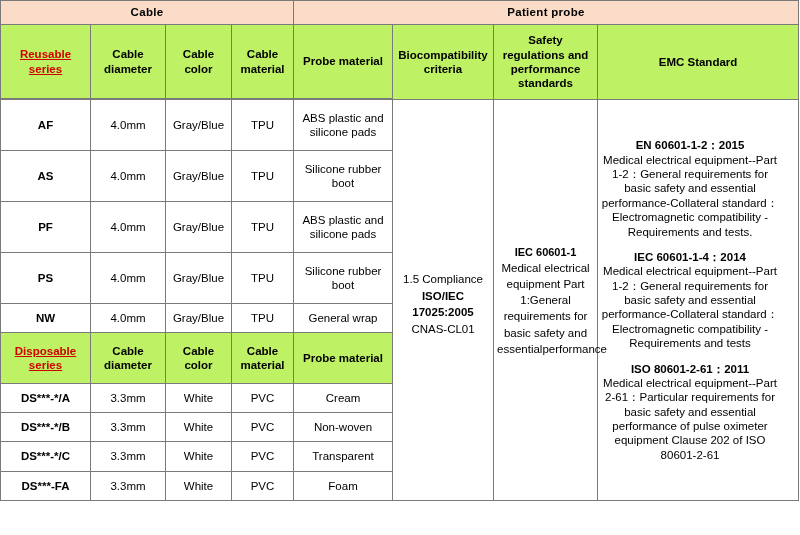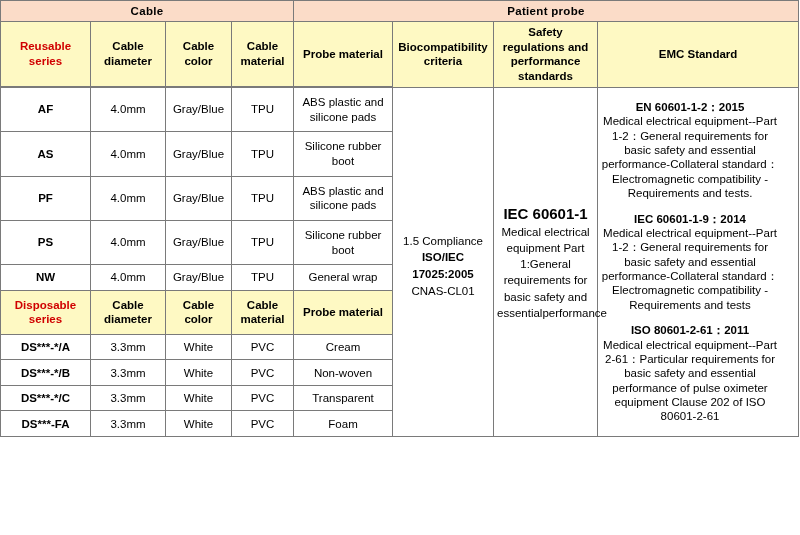--- a/index.html
+++ b/index.html
@@ -9,46 +9,47 @@
   }
   body {
     font-family: "Liberation Sans", sans-serif;
     width: 800px;
     height: 535px;
     overflow: hidden;
   }
   table.spec {
     border-collapse: collapse;
     width: 798px;
-    height: 437px;
+    height: 501px;
     table-layout: fixed;
     border: 1px solid #7a7a7a;
   }
   table.spec td {
     border: 1px solid #7a7a7a;
     text-align: center;
     vertical-align: middle;
     font-size: 11.5px;
     color: #000;
     padding: 2px 3px;
     line-height: 1.25;
   }
   .grp-head {
     background: #fbdcc8;
     font-size: 20px;
     font-weight: bold;
     letter-spacing: .3px;
   }
   .sub-head {
-    background: #fef9c3;
+    background: #bef264;
     font-weight: bold;
     font-size: 12px;
   }
   .sub-head.red {
     color: #d00000;
+    text-decoration: underline;
   }
   .cell-bold {
     font-weight: bold;
     font-size: 12.5px;
   }
   .cell-bold-red {
     font-weight: bold;
     font-size: 12.5px;
     color: #d00000;
     margin-left: 44px;
@@ -78,21 +79,21 @@
     margin-top: 8px;
   }
   .bio-inner .b {
     font-weight: bold;
   }
   .safety-inner {
     line-height: 1.4;
   }
   .safety-inner .b {
     font-weight: bold;
-    font-size: 15px;
+    font-size: 11px;
   }
 </style>
 </head>
 <body>
 
 <table class="spec">
   <colgroup>
     <col style="width:90px">
     <col style="width:75px">
     <col style="width:66px">
@@ -147,21 +148,21 @@
           <span>Medical electrical equipment Part 1:General requirements for basic safety and essentialperformance</span>
         </div>
       </td>
 
       <td class="emc" rowspan="10">
         <p>
           <span class="title">EN 60601-1-2：2015</span><br>
           <span>Medical electrical equipment--Part 1-2：General requirements for basic safety and essential performance-Collateral standard：Electromagnetic compatibility - Requirements and tests.</span>
         </p>
         <p>
-          <span class="title">IEC 60601-1-9：2014</span><br>
+          <span class="title">IEC 60601-1-4：2014</span><br>
           <span>Medical electrical equipment--Part 1-2：General requirements for basic safety and essential performance-Collateral standard：Electromagnetic compatibility - Requirements and tests</span>
         </p>
         <p>
           <span class="title">ISO 80601-2-61：2011</span><br>
           <span>Medical electrical equipment--Part 2-61：Particular requirements for basic safety and essential performance of pulse oximeter equipment Clause 202 of ISO 80601-2-61</span>
         </p>
       </td>
     </tr>
 
     <tr>

